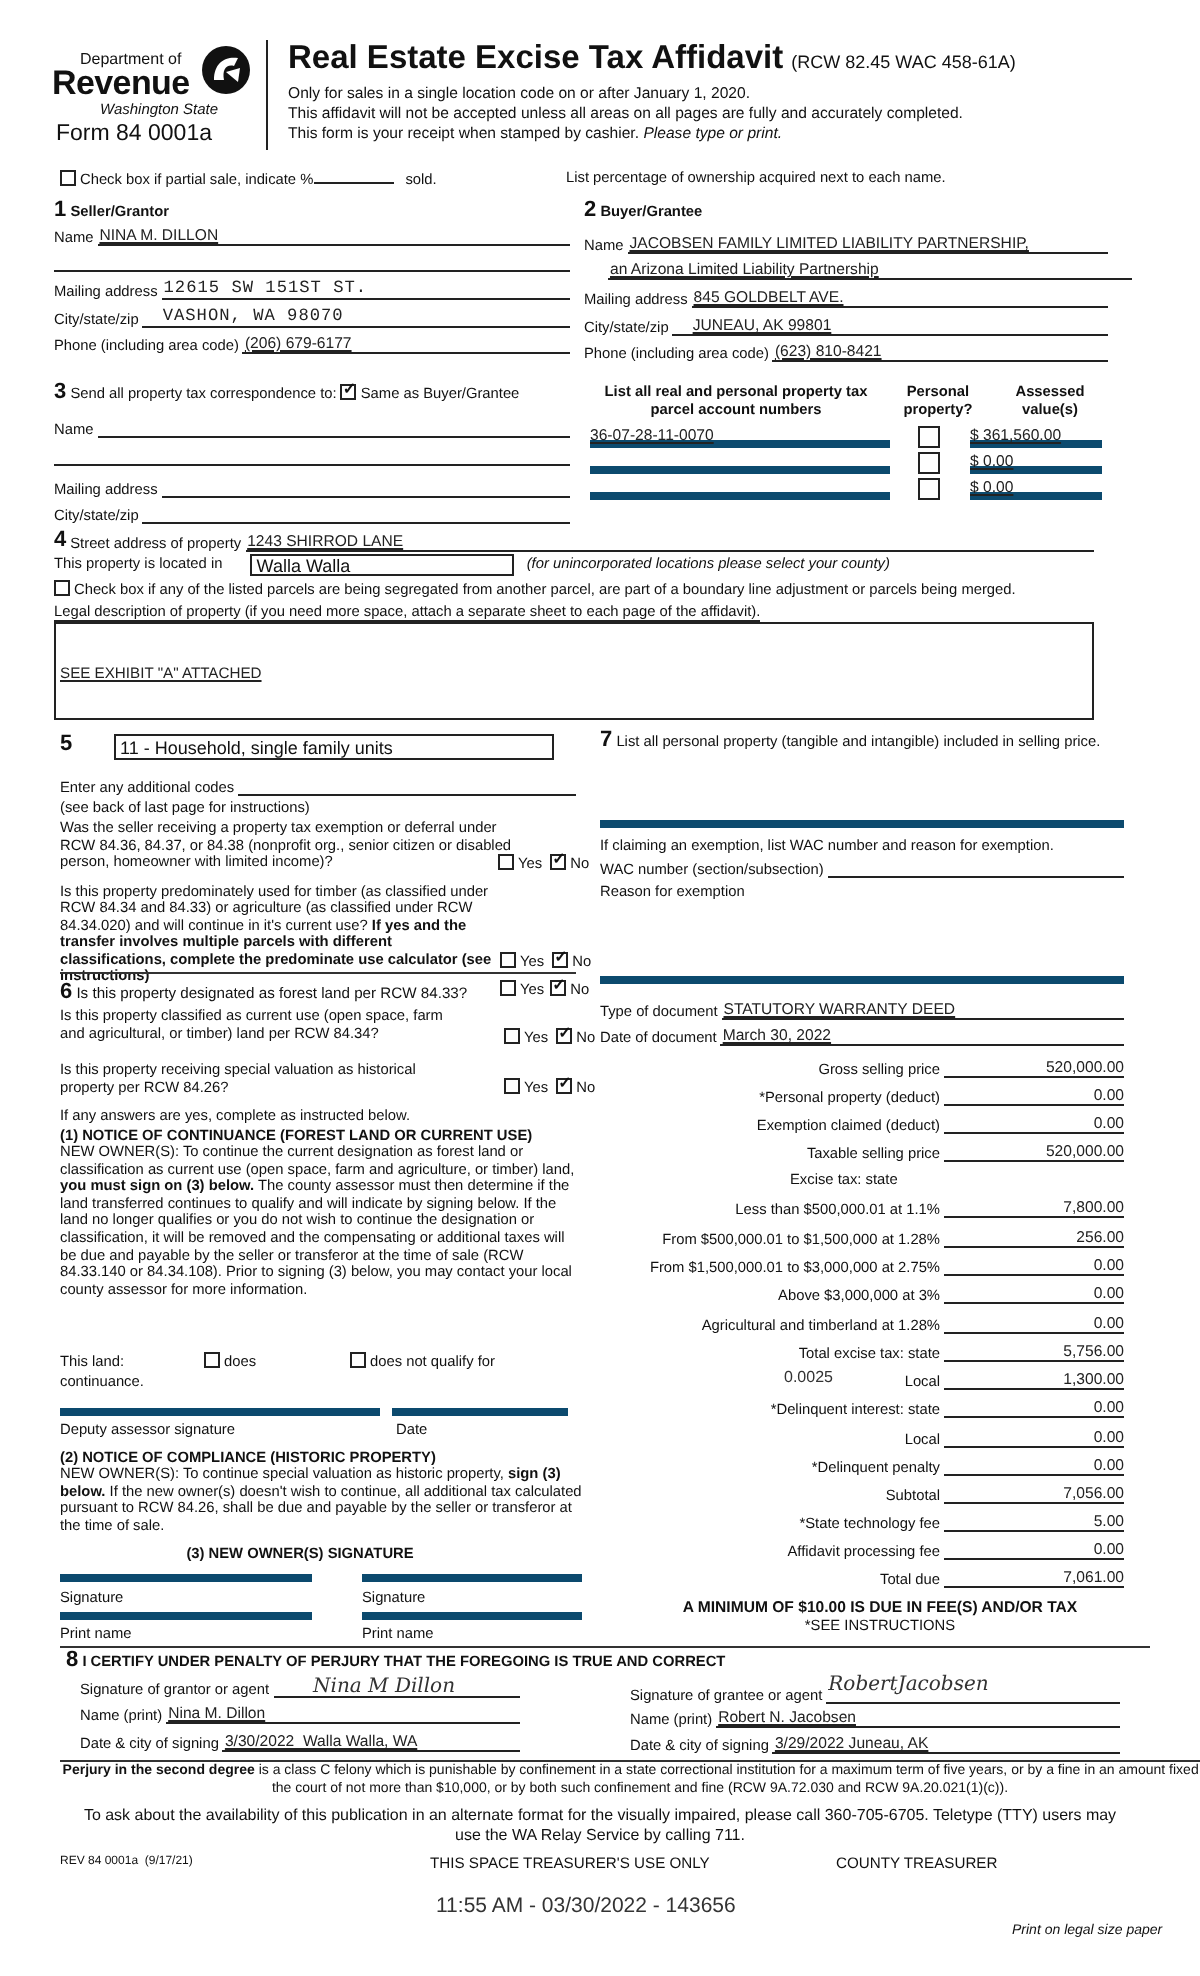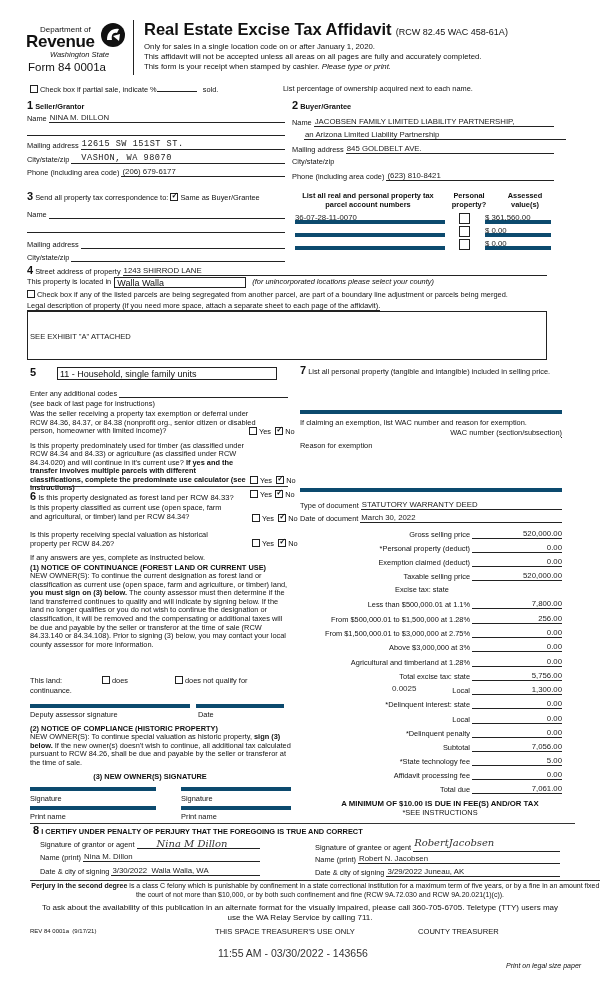--- a/index.html
+++ b/index.html
@@ -1,19 +1,19 @@
 <!DOCTYPE html>
 <html><head>
 <meta charset="utf-8">
 <style>
   * { box-sizing: border-box; margin: 0; padding: 0; }
   html, body { width: 600px; height: 988px; background: #fff; overflow: hidden; }
   body { font-family: "Liberation Sans", sans-serif; color: #111; font-size: 7.4px; position: relative; }
   .abs { position: absolute; }
-  .filled { font-family: "Liberation Sans", sans-serif; color: #222; font-size: 7.8px; }
+  .filled { font-family: "Liberation Sans", sans-serif; color: #222; font-size: 7.8px; text-decoration: underline; }
   .mono { font-family: "Liberation Mono", monospace; font-size: 8.6px; color: #222; letter-spacing: 0.5px; }
   .line { border-bottom: 4px solid #0c4a6e; }
   .cb { display: inline-block; width: 8px; height: 8px; border: 1px solid #222; vertical-align: -1px; margin-right: 2px; position: relative; }
   .cb.checked::after { content: "✓"; position: absolute; left: 0px; top: -3px; font-size: 8px; font-weight: bold; line-height: 10px; }
   .num { font-size: 13px; font-weight: bold; }
   .secthead { font-size: 7.4px; font-weight: bold; }
   .bold { font-weight: bold; }
   .ital { font-style: italic; }
   .hr { position: absolute; height: 1px; background: #333; }
   .row { position: absolute; display: flex; align-items: flex-end; white-space: nowrap; }
@@ -90,20 +90,21 @@
 </div>
 <div class="row" style="left:304px;top:129px;width:262px;">
   <span class="fill filled" style="margin-left:0;">an Arizona Limited Liability Partnership</span>
 </div>
 <div class="row" style="left:292px;top:143px;width:262px;">
   <span>Mailing address</span>
   <span class="fill filled">845 GOLDBELT AVE.</span>
 </div>
 <div class="row" style="left:292px;top:157px;width:262px;">
   <span>City/state/zip</span>
+  <span class="fill filled" style="padding-left:10px;">JUNEAU, AK 99801</span>
 </div>
 <div class="row" style="left:292px;top:170px;width:262px;">
   <span>Phone (including area code)</span>
   <span class="fill filled">(623) 810-8421</span>
 </div>
 
 <div class="abs" style="left:27px;top:190px;white-space:nowrap;">
   <span class="num" style="font-size:11px;">3</span>
   <span>Send all property tax correspondence to:</span>
   <span class="cb checked"></span><span>Same as Buyer/Grantee</span>
@@ -144,21 +145,21 @@
   <span class="abs filled line" style="left:190px;top:0;width:66px;height:11px;">$ 0.00</span>
 </div>
 
 <div class="row" style="left:27px;top:264px;width:520px;">
   <span class="num" style="font-size:11px;margin-right:2px;">4</span>
   <span>Street address of property</span>
   <span class="fill filled">1243 SHIRROD LANE</span>
 </div>
 <div class="abs" style="left:27px;top:277px;white-space:nowrap;">
   <span>This property is located in</span>
-  <span style="display:inline-block;width:132px;border:1px solid #222;font-size:9px;padding-left:2px;height:11px;line-height:10px;vertical-align:-2px;margin-left:1px;">Walla Walla</span>
+  <span style="display:inline-block;width:132px;border:1px solid #222;font-size:9px;padding-left:2px;height:11px;line-height:10px;vertical-align:-2px;margin-left:12px;">Walla Walla</span>
   <span class="ital" style="margin-left:4px;">(for unincorporated locations please select your county)</span>
 </div>
 <div class="abs" style="left:27px;top:290px;white-space:nowrap;">
   <span class="cb"></span><span>Check box if any of the listed parcels are being segregated from another parcel, are part of a boundary line adjustment or parcels being merged.</span>
 </div>
 <div class="abs" style="left:27px;top:301px;border-bottom:1px solid #222;white-space:nowrap;">Legal description of property (if you need more space, attach a separate sheet to each page of the affidavit).</div>
 <div class="box" style="left:27px;top:311px;width:520px;height:49px;">
   <span class="abs filled" style="left:2px;top:20px;font-size:7.6px;">SEE EXHIBIT "A" ATTACHED</span>
 </div>
 
@@ -241,21 +242,21 @@
 <div class="abs line" style="left:181px;top:804px;width:110px;height:6px;"></div>
 <div class="abs" style="left:30px;top:812px;">Print name</div>
 <div class="abs" style="left:181px;top:812px;">Print name</div>
 
 <div class="abs" style="left:300px;top:366px;width:262px;line-height:9px;">
   <span class="num" style="font-size:11px;">7</span>
   <span>List all personal property (tangible and intangible) included in selling price.</span>
 </div>
 <div class="abs line" style="left:300px;top:384px;width:262px;height:30px;"></div>
 <div class="abs" style="left:300px;top:418px;">If claiming an exemption, list WAC number and reason for exemption.</div>
-<div class="row" style="left:300px;top:428px;width:262px;flex-direction:column;">
+<div class="row" style="left:300px;top:428px;width:262px;">
   <span>WAC number (section/subsection)</span>
   <span class="fill"></span>
 </div>
 <div class="abs" style="left:300px;top:441px;">Reason for exemption</div>
 <div class="abs line" style="left:300px;top:450px;width:262px;height:42px;"></div>
 
 <div class="row" style="left:300px;top:499px;width:262px;">
   <span>Type of document</span>
   <span class="fill filled">STATUTORY WARRANTY DEED</span>
 </div>

